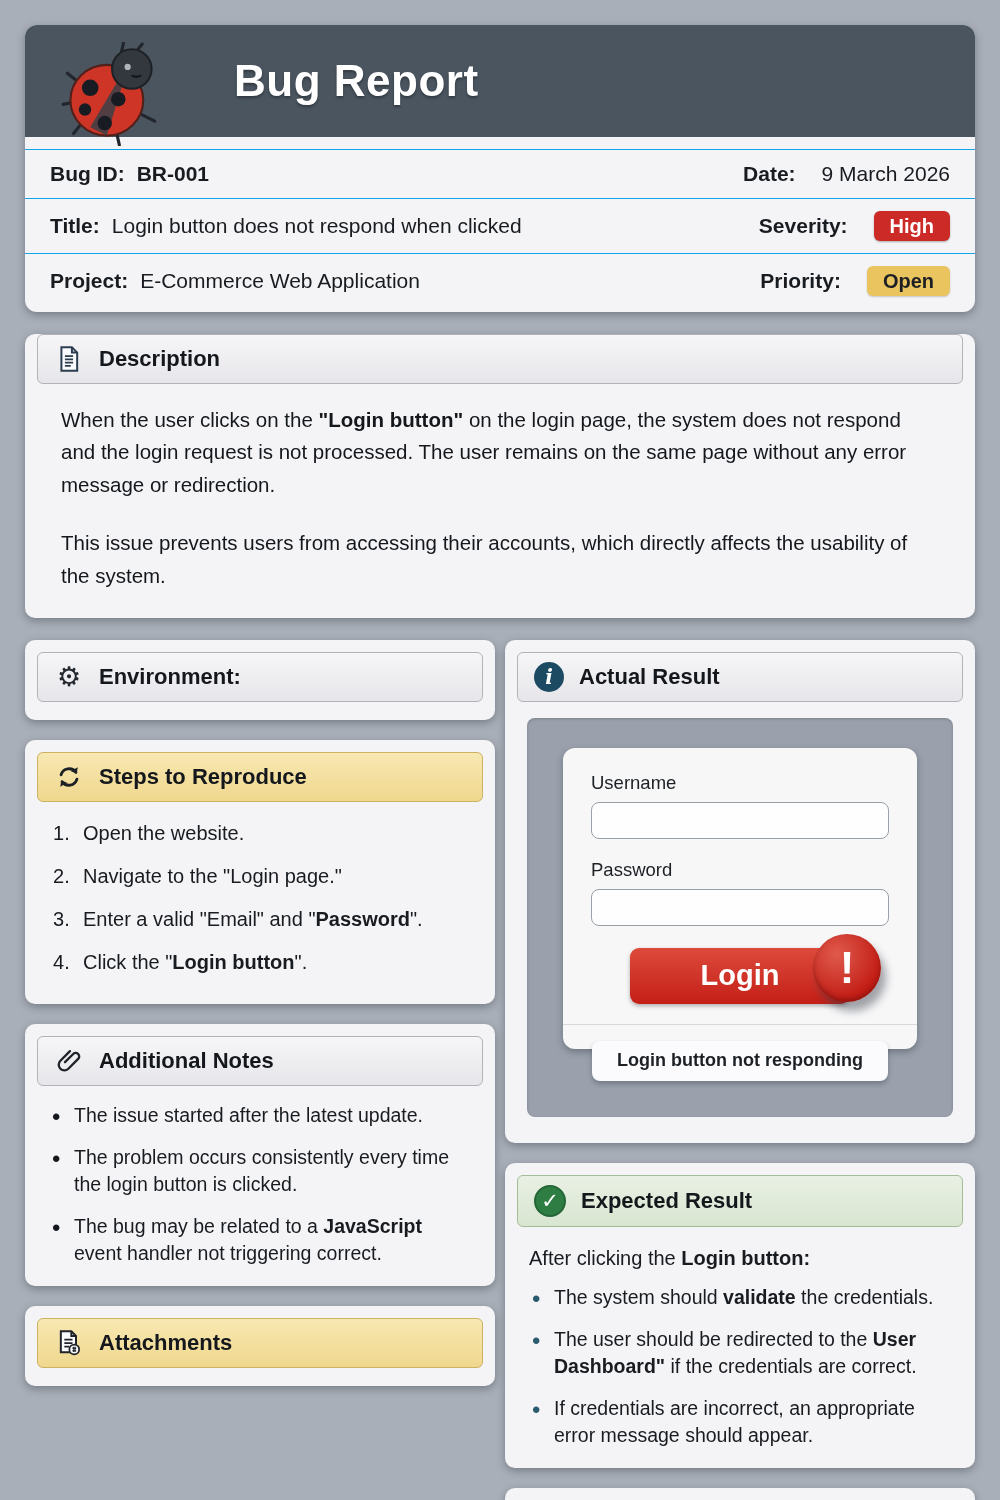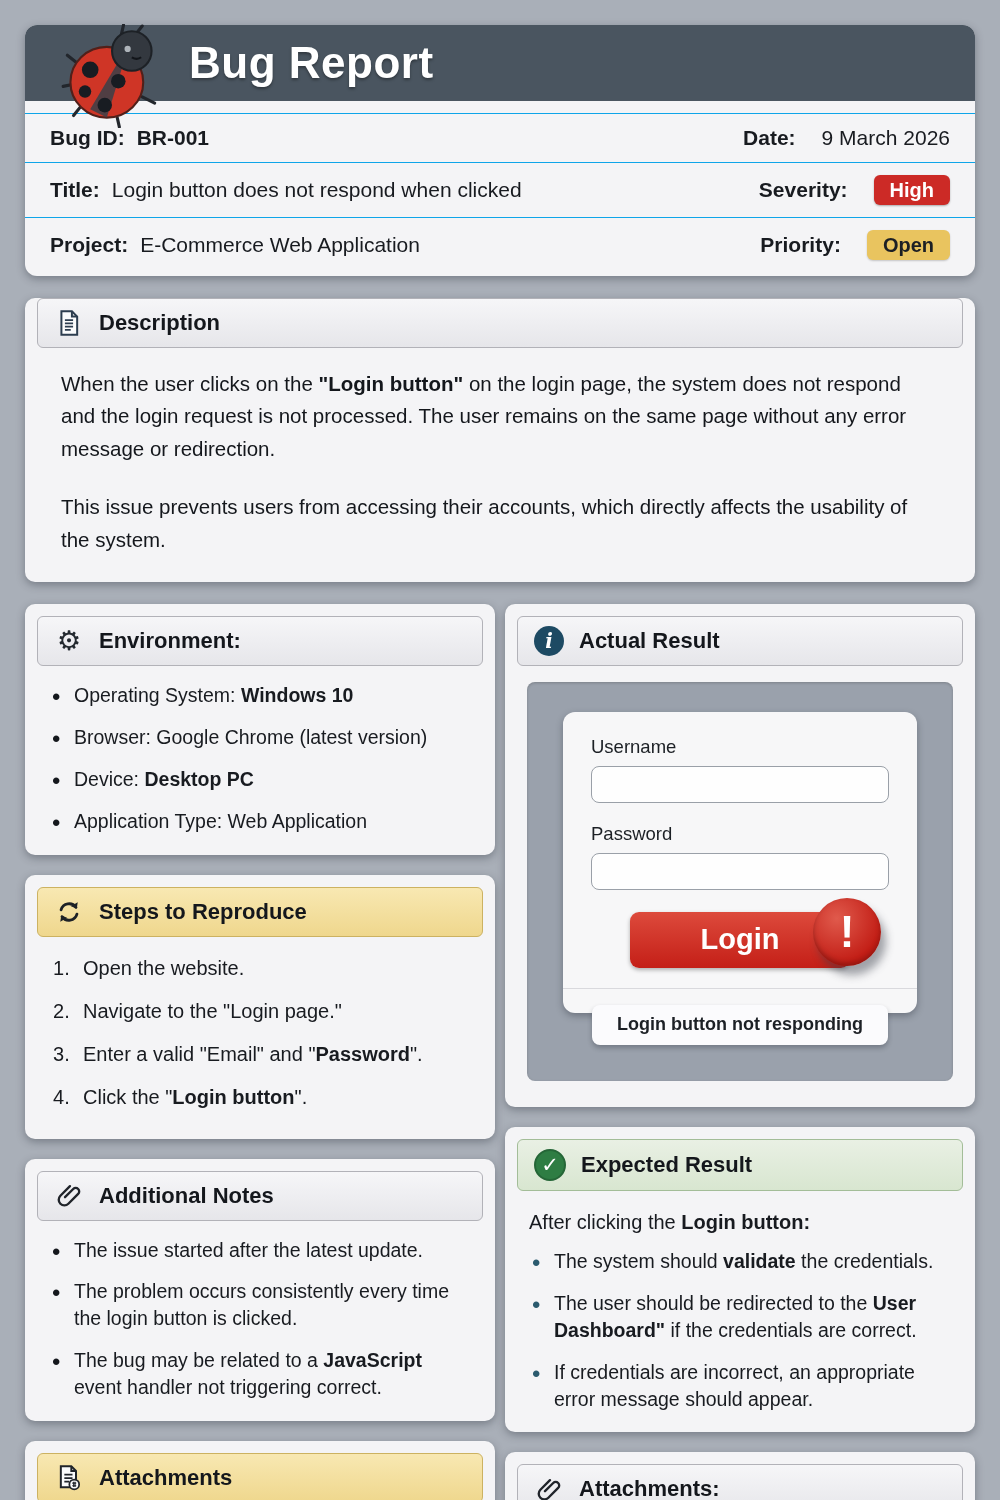--- a/index.html
+++ b/index.html
@@ -12,22 +12,22 @@
   }
   .page{box-sizing:border-box;width:1000px;height:1500px;padding:25px 25px 0;}
   .card{
     background:#f4f4f6;border-radius:10px;
     box-shadow:0 3px 9px rgba(40,45,55,.38);
   }
   
   .header-card{border-radius:12px;overflow:visible;}
   .band{
     background:#4a5560;border-radius:12px 12px 0 0;
-    height:76px;display:flex;align-items:center;
-    padding:0 0 0 34px;position:relative;
+    height:112px;display:flex;align-items:center;
+    padding:0 0 0 34px;position:relative;gap:45px;
   }
   .bug-icon{width:104px;height:104px;margin-top:26px;z-index:3;flex:0 0 auto;}
   .app-title{
     font-size:44px;font-weight:700;color:#fff;margin-left:26px;
     letter-spacing:.5px;text-shadow:0 2px 3px rgba(0,0,0,.35);
   }
   .meta-rows{padding:12px 0 4px;}
   .meta-row{
     display:flex;align-items:center;
     padding:12px 25px;border-top:1px solid #0ea5e9;font-size:21px;
@@ -197,26 +197,20 @@
 
   <div class="columns">
 
     <div class="col">
 
       <div class="card pad-b">
         <div class="sec-head">
           <span class="sec-icon glyph-icon">⚙</span>
           <span>Environment:</span>
         </div>
-        <ul class="blist">
-          <li><span>Operating System: </span><span class="b">Windows 10</span></li>
-          <li><span>Browser: Google Chrome (latest version)</span></li>
-          <li><span>Device: </span><span class="b">Desktop PC</span></li>
-          <li><span>Application Type: Web Application</span></li>
-        </ul>
       </div>
 
       <div class="card pad-b">
         <div class="sec-head yellow">
           <span class="sec-icon">
               <svg viewBox="0 0 24 24" width="28" height="28" fill="none">
                 <path d="M5.2 10.2 A7.2 7.2 0 0 1 18 8" stroke="#1d2126" stroke-width="2.4" stroke-linecap="round"></path>
                 <path d="M19.5 3.6 L18.6 9.1 L13.6 7.1 Z" fill="#1d2126"></path>
                 <path d="M18.8 13.8 A7.2 7.2 0 0 1 6 16" stroke="#1d2126" stroke-width="2.4" stroke-linecap="round"></path>
                 <path d="M4.5 20.4 L5.4 14.9 L10.4 16.9 Z" fill="#1d2126"></path>

